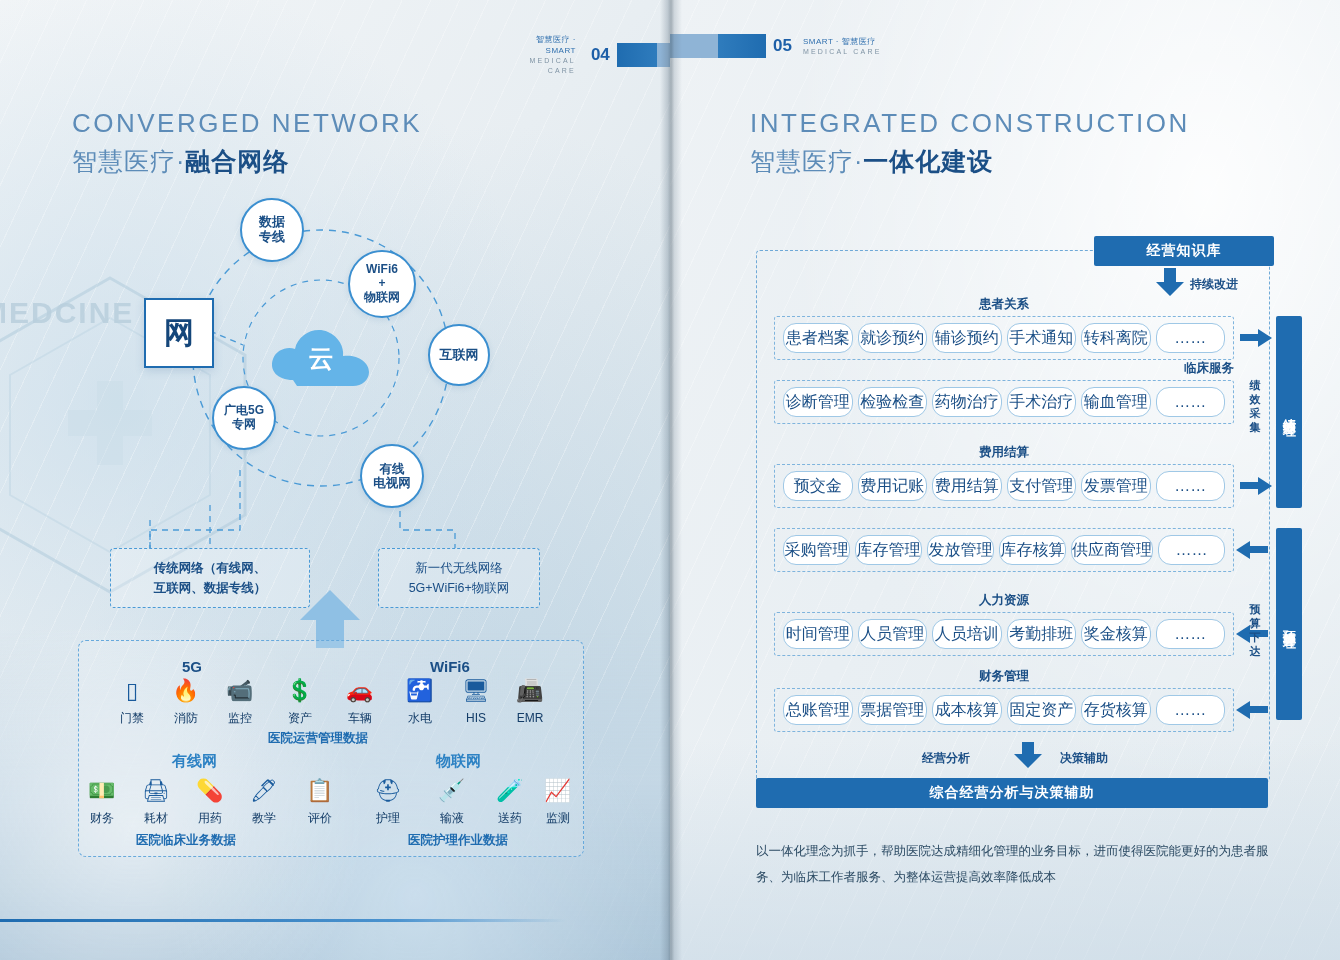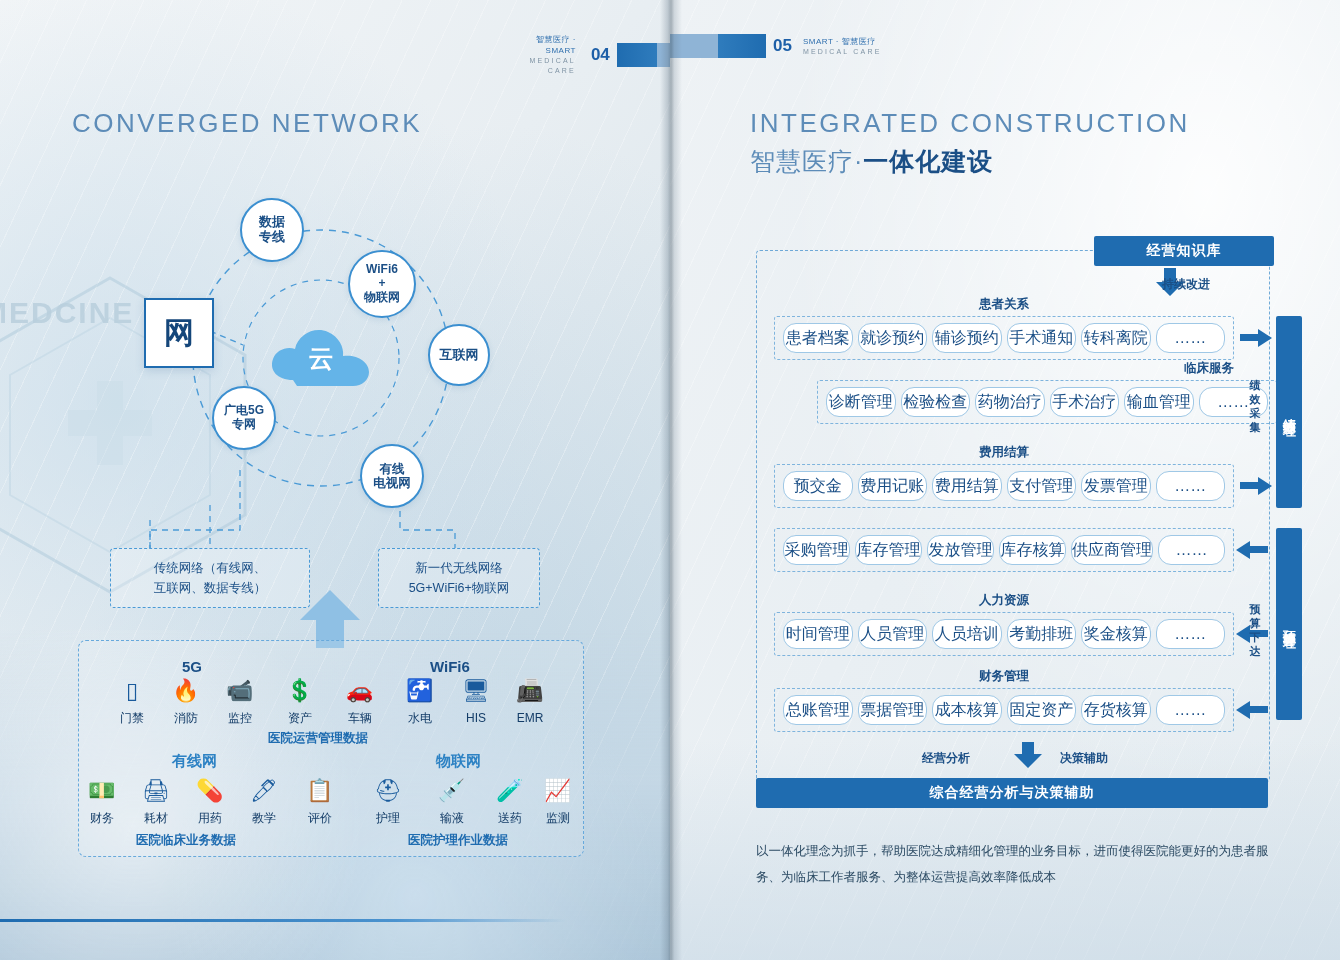--- a/index.html
+++ b/index.html
@@ -167,20 +167,23 @@
         <div class="cn">智慧医疗 · SMART</div>
         <div class="en">MEDICAL CARE</div>
       </div>
       <div class="pg-num">04</div>
       <div class="bar-grad" style="width:50px;background:linear-gradient(90deg,#1f6cb0,#2f7cbd);"></div>
       <div class="bar-grad" style="width:44px;background:#8fb4d6;"></div>
     </div>
 
     <div style="position:absolute;left:72px;top:108px;">
       <div class="title-en">CONVERGED NETWORK</div>
+      <div class="title-cn">
+        <span class="light">智慧医疗·</span><span>融合网络</span>
+      </div>
     </div>
 
     <svg style="position:absolute;left:0;top:0;width:670px;height:960px;">
       <circle cx="321" cy="358" r="128" fill="none" stroke="#4a9ad6" stroke-width="1.4" stroke-dasharray="7 6"></circle>
       <circle cx="321" cy="358" r="78" fill="none" stroke="#4a9ad6" stroke-width="1.2" stroke-dasharray="6 6"></circle>
 
       <line x1="210" y1="331" x2="243" y2="345" stroke="#4a9ad6" stroke-width="1.3" stroke-dasharray="6 5"></line>
 
       <path d="M150 520 L150 548" stroke="#4a9ad6" stroke-width="1.3" stroke-dasharray="6 5" fill="none"></path>
       <path d="M210 505 L210 548" stroke="#4a9ad6" stroke-width="1.3" stroke-dasharray="6 5" fill="none"></path>
@@ -203,21 +206,21 @@
 专线</div>
     <div class="node-circle" style="left:348px;top:250px;width:64px;height:64px;font-size:12px;white-space:pre-line;">WiFi6
 +
 物联网</div>
     <div class="node-circle" style="left:428px;top:324px;width:58px;height:58px;font-size:13px;white-space:pre-line;">互联网</div>
     <div class="node-circle" style="left:212px;top:386px;width:60px;height:60px;font-size:12px;white-space:pre-line;">广电5G
 专网</div>
     <div class="node-circle" style="left:360px;top:444px;width:60px;height:60px;font-size:12.5px;white-space:pre-line;">有线
 电视网</div>
 
-    <div class="dash-box" style="left:110px;top:548px;width:198px;height:58px;white-space:pre-line;">传统网络（有线网、
+    <div class="dash-box" style="left:110px;top:548px;width:198px;height:58px;white-space:pre-line;font-weight:bold;">传统网络（有线网、
 互联网、数据专线）</div>
     <div class="dash-box" style="left:378px;top:548px;width:160px;height:58px;white-space:pre-line;">新一代无线网络
 5G+WiFi6+物联网</div>
 
     <div class="big-dash"></div>
 
     <div class="grp-label" style="left:182px;top:658px;font-size:15px;">5G</div>
     <div class="grp-label" style="left:430px;top:658px;font-size:15px;">WiFi6</div>
     <div class="grp-label" style="left:172px;top:752px;font-size:15px;color:#2d82c4;">有线网</div>
     <div class="grp-label" style="left:436px;top:752px;font-size:15px;color:#2d82c4;">物联网</div>
@@ -269,40 +272,40 @@
         <span class="light">智慧医疗·</span><span>一体化建设</span>
       </div>
     </div>
 
     <div class="outer-dash"></div>
     <div class="kb-title">经营知识库</div>
 
     <svg style="position:absolute;left:480px;top:268px;width:120px;height:30px;">
       <polygon points="14,0 26,0 26,14 34,14 20,28 6,14 14,14" fill="#1f6cb0"></polygon>
     </svg>
-    <div class="lbl" style="left:492px;top:276px;">持续改进</div>
+    <div class="lbl" style="left:520px;top:276px;">持续改进</div>
 
     <div style="position:absolute;left:104px;top:296px;">
         <div class="row-title" style="position:relative;">患者关系</div>
       </div>
     <div class="row-dash" style="top:316px;">
       <div class="chip">患者档案</div>
       <div class="chip">就诊预约</div>
       <div class="chip">辅诊预约</div>
       <div class="chip">手术通知</div>
       <div class="chip">转科离院</div>
       <div class="chip">……</div>
     </div>
     <div class="arrow-stem-r" style="left:570px;top:334px;width:18px;"></div>
     <div class="arrow-r" style="left:588px;top:329px;"></div>
 
     <div style="position:absolute;left:104px;top:360px;">
         <div class="row-title" style="position:relative;text-align:right;">临床服务</div>
       </div>
-    <div class="row-dash" style="top:380px;margin-left:43px;">
+    <div class="row-dash" style="top:380px;">
       <div class="chip">诊断管理</div>
       <div class="chip">检验检查</div>
       <div class="chip">药物治疗</div>
       <div class="chip">手术治疗</div>
       <div class="chip">输血管理</div>
       <div class="chip">……</div>
     </div>
     <div class="side-cap" style="left:578px;top:378px;">绩效采集</div>
 
     <div style="position:absolute;left:104px;top:444px;">

